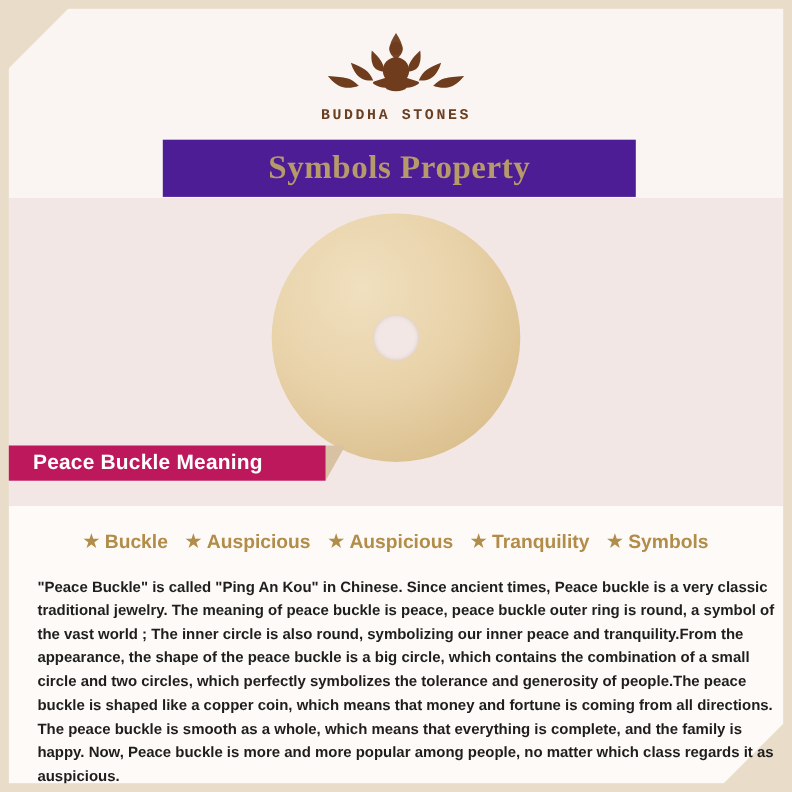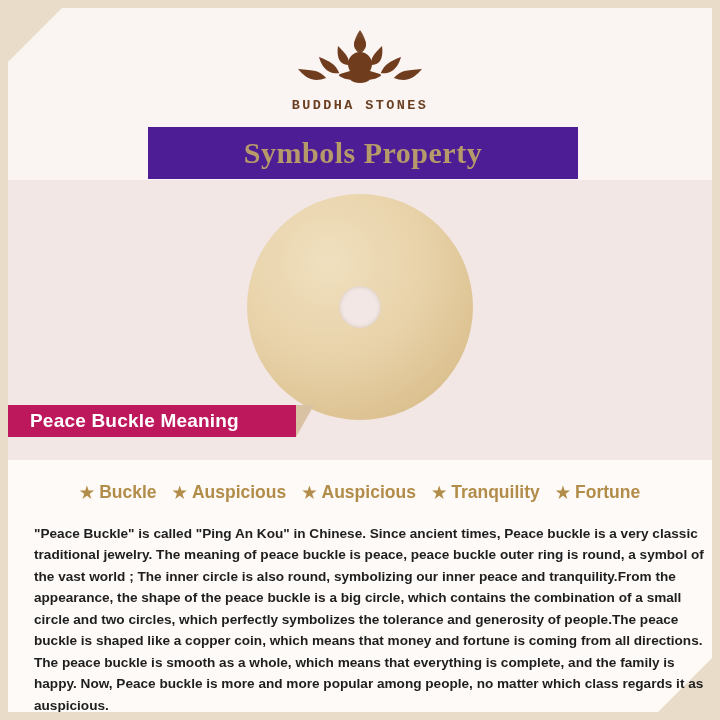--- a/index.html
+++ b/index.html
@@ -276,21 +276,21 @@
       <div class="keyword">
         <span class="star">★</span>
         <span>Auspicious</span>
       </div>
       <div class="keyword">
         <span class="star">★</span>
         <span>Tranquility</span>
       </div>
       <div class="keyword">
         <span class="star">★</span>
-        <span>Fortune</span>
+        <span>Symbols</span>
       </div>
     </div>
 
     <p class="body-copy">"Peace Buckle" is called "Ping An Kou" in Chinese. Since ancient times, Peace buckle is a very classic traditional jewelry. The meaning of peace buckle is peace, peace buckle outer ring is round, a symbol of the vast world ; The inner circle is also round, symbolizing our inner peace and tranquility.From the appearance, the shape of the peace buckle is a big circle, which contains the combination of a small circle and two circles, which perfectly symbolizes the tolerance and generosity of people.The peace buckle is shaped like a copper coin, which means that money and fortune is coming from all directions. The peace buckle is smooth as a whole, which means that everything is complete, and the family is happy. Now, Peace buckle is more and more popular among people, no matter which class regards it as auspicious.</p>
   </div>
 
   <div class="ribbon-tail"></div>
   <div class="ribbon">
     <span class="ribbon-text">Peace Buckle Meaning</span>
   </div>

